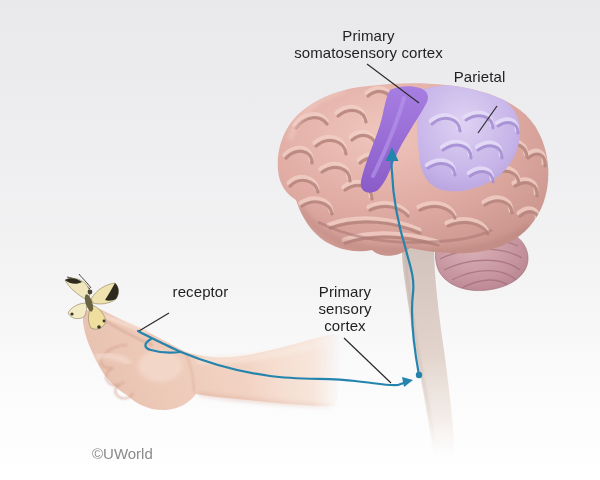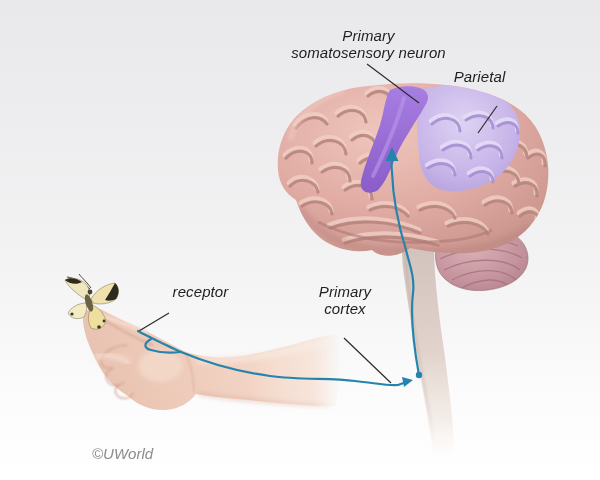--- a/index.html
+++ b/index.html
@@ -1,20 +1,19 @@
 <!DOCTYPE html>
 <html lang="en"><head>
 <meta charset="utf-8">
 <style>
   html,body{margin:0;padding:0;background:#fff;}
   .stage{
     position:relative;width:600px;height:480px;overflow:hidden;
     background:linear-gradient(180deg,#e9e9eb 0%,#ededef 25%,#f3f3f4 55%,#fbfbfc 80%,#ffffff 100%);
     font-family:"Liberation Sans",sans-serif;
-    font-style:italic;
   }
   svg.art{position:absolute;left:0;top:0;}
   .lbl{
     position:absolute;text-align:center;color:#1f1f1f;
     font-size:15px;line-height:17px;letter-spacing:0.1px;
   }
   .lbl span{display:block;white-space:nowrap;}
   .watermark{
     position:absolute;left:92px;top:445px;color:#8b8b8b;font-size:15px;
   }
@@ -208,31 +207,32 @@
     <path d="M181,352 C210,364 240,372 270,376 C300,380 330,378 355,381 C375,383 388,386 398,385 C401,384 404,383 406,382" stroke="#2484ad"></path>
     <polygon points="413,380 402,377 404,387" fill="#2484ad" stroke="none"></polygon>
     <circle cx="419" cy="375" r="3.2" fill="#2484ad" stroke="none"></circle>
     <path d="M419,375 C414,348 410,318 413,293 C415,277 409,263 406,250 C398,224 393,198 392,172 C391,166 392,162 392,159" stroke="#2484ad"></path>
     <polygon points="392,147 385.5,161 398.5,161" fill="#2484ad" stroke="none"></polygon>
   </g>
 </svg>
 
 <div class="lbl" style="left:268px;top:27px;width:201px;">
   <span>Primary</span>
-  <span>somatosensory neuron</span>
+  <span>somatosensory cortex</span>
 </div>
 
 <div class="lbl" style="left:439px;top:68px;width:81px;">
   <span>Parietal</span>
 </div>
 
 <div class="lbl" style="left:120px;top:283px;width:161px;">
   <span>receptor</span>
 </div>
 
 <div class="lbl" style="left:305px;top:283px;width:80px;">
   <span>Primary</span>
+  <span>sensory</span>
   <span>cortex</span>
 </div>
 
 <div class="watermark">©UWorld</div>
 
 </div>
 
 </body></html>

